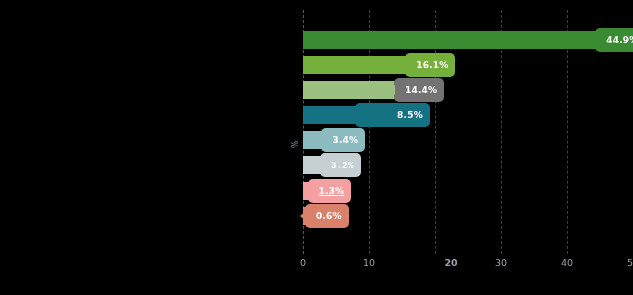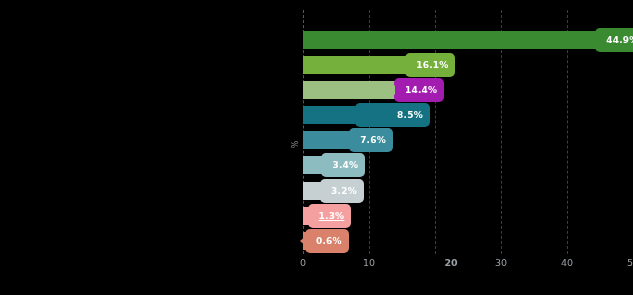--- a/index.html
+++ b/index.html
@@ -91,37 +91,33 @@
         <div class="barrow">
           <div class="bar" style="width: 296.34px; background: rgb(58, 138, 50);"></div>
           <div class="label" style="background: rgb(58, 138, 50); color: rgb(58, 138, 50); left: 292.34px;"><span style="color: rgb(255, 255, 255);">44.9%</span></div>
         </div>
         <div class="barrow">
           <div class="bar" style="width: 106.26px; background: rgb(118, 176, 60);"></div>
           <div class="label" style="background: rgb(118, 176, 60); color: rgb(118, 176, 60); left: 102.26px;"><span style="color: rgb(255, 255, 255);">16.1%</span></div>
         </div>
         <div class="barrow">
           <div class="bar" style="width: 95.04px; background: rgb(156, 192, 130);"></div>
-          <div class="label" style="background: #a21caf; color: rgb(156, 192, 130); left: 91.04px;"><span style="color: rgb(255, 255, 255);">14.4%</span></div>
+          <div class="label" style="background: #737373; color: rgb(156, 192, 130); left: 91.04px;"><span style="color: rgb(255, 255, 255);">14.4%</span></div>
         </div>
         <div class="barrow">
           <div class="bar" style="width: 56.1px; background: rgb(20, 114, 130);"></div>
           <div class="label" style="background: rgb(20, 114, 130); color: rgb(20, 114, 130); left: 52.1px;"><span style="color: rgb(255, 255, 255); margin-left: 31px;">8.5%</span></div>
-        </div>
-        <div class="barrow">
-          <div class="bar" style="width: 50.16px; background: rgb(59, 140, 156);"></div>
-          <div class="label" style="background: rgb(59, 140, 156); color: rgb(59, 140, 156); left: 46.16px;"><span style="color: rgb(255, 255, 255);">7.6%</span></div>
         </div>
         <div class="barrow">
           <div class="bar" style="width: 22.44px; background: rgb(140, 188, 192);"></div>
           <div class="label" style="background: rgb(140, 188, 192); color: rgb(140, 188, 192); left: 18.44px;"><span style="color: rgb(255, 255, 255);">3.4%</span></div>
         </div>
         <div class="barrow">
           <div class="bar" style="width: 21.12px; background: rgb(198, 208, 210);"></div>
-          <div class="label" style="background: rgb(198, 208, 210); color: rgb(198, 208, 210); left: 17.12px;"><span style="color: rgb(255, 255, 255);">3.2%</span></div>
+          <div class="label" style="background: rgb(198, 208, 210); color: rgb(198, 208, 210); left: 17.12px;"><span style="color: rgb(255, 255, 255); font-family: Liberation Mono, monospace;">3.2%</span></div>
         </div>
         <div class="barrow">
           <div class="bar" style="width: 8.58px; background: rgb(244, 160, 160);"></div>
           <div class="label" style="background: rgb(244, 160, 160); color: rgb(244, 160, 160); left: 4.58px;"><span style="color: rgb(255, 255, 255); text-decoration: underline;">1.3%</span></div>
         </div>
         <div class="barrow">
           <div class="bar" style="width: 4px; background: rgb(217, 129, 106);"></div>
           <div class="label" style="background: rgb(217, 129, 106); color: rgb(217, 129, 106); left: 2px;"><span style="color: rgb(255, 255, 255);">0.6%</span></div>
         </div>
       </div>

